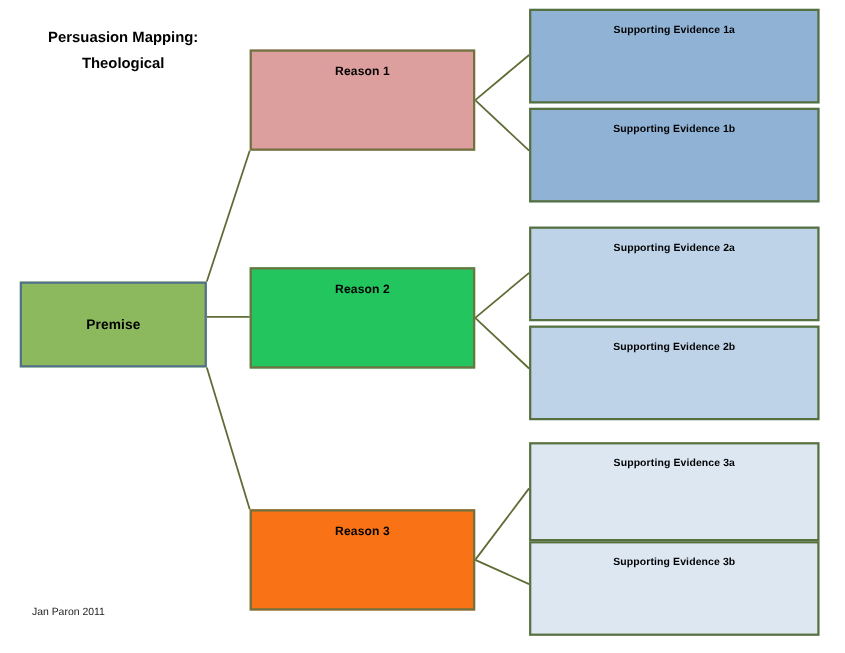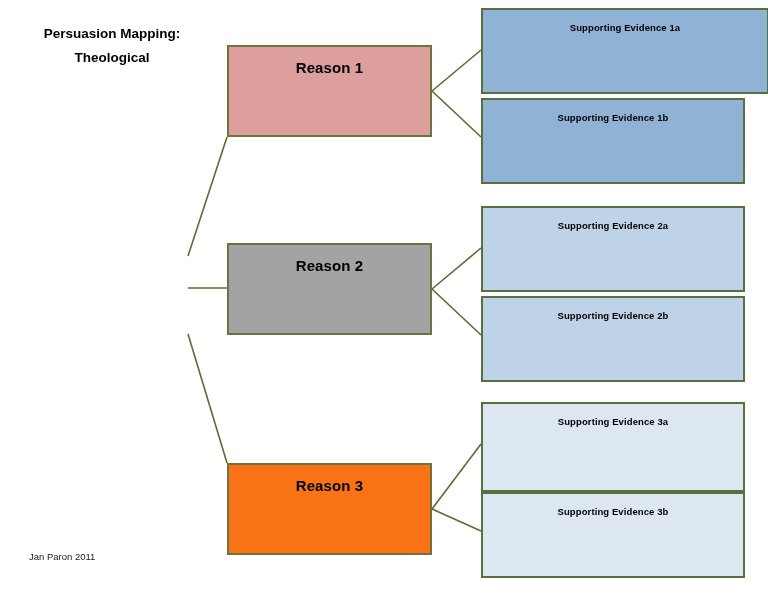--- a/index.html
+++ b/index.html
@@ -46,25 +46,25 @@
   }
   .premise .node-label {
     font-size: 12.5px;
     line-height: 1;
   }
   
   .reason {
     border: 2px solid #6f7340;
   }
   .reason .node-label {
-    font-size: 15px;
+    font-size: 11px;
     padding-top: 12px;
   }
   .reason-1 { background: #dd9e9e; }
-  .reason-2 { background: #a3a3a3; }
+  .reason-2 { background: #22c55e; }
   .reason-3 { background: #f97316; }
   
   .evidence {
     border: 2px solid #56703e;
   }
   .evidence .node-label {
     font-size: 9.5px;
     padding-top: 12px;
   }
   .ev-1 { background: #8fb2d5; }
@@ -112,32 +112,35 @@
       <line x1="432" y1="289" x2="481" y2="335" stroke="#5d6b34" stroke-width="1.6"></line>
       <line x1="432" y1="509" x2="481" y2="444" stroke="#5d6b34" stroke-width="1.6"></line>
       <line x1="432" y1="509" x2="481" y2="531" stroke="#5d6b34" stroke-width="1.6"></line>
     </svg>
 
   <div id="title-block">
     <span class="title-line">Persuasion Mapping:</span>
     <span class="title-line">Theological</span>
   </div>
 
+  <div class="node premise" id="node-premise" style="left: 18px; top: 256px; width: 170px; height: 78px; display: flex; align-items: center; justify-content: center;">
+    <span class="node-label">Premise</span>
+  </div>
 
   <div class="node reason reason-1" id="node-reason-0" style="left: 227px; top: 45px; width: 205px; height: 92px;">
     <span class="node-label">Reason 1</span>
   </div>
   <div class="node reason reason-2" id="node-reason-1" style="left: 227px; top: 243px; width: 205px; height: 92px;">
     <span class="node-label">Reason 2</span>
   </div>
   <div class="node reason reason-3" id="node-reason-2" style="left: 227px; top: 463px; width: 205px; height: 92px;">
     <span class="node-label">Reason 3</span>
   </div>
 
-  <div class="node evidence ev-1" id="node-evidence-0" style="left: 481px; top: 8px; width: 288px; height: 86px;">
+  <div class="node evidence ev-1" id="node-evidence-0" style="left: 481px; top: 8px; width: 264px; height: 86px;">
     <span class="node-label">Supporting Evidence 1a</span>
   </div>
   <div class="node evidence ev-1" id="node-evidence-1" style="left: 481px; top: 98px; width: 264px; height: 86px;">
     <span class="node-label">Supporting Evidence 1b</span>
   </div>
   <div class="node evidence ev-2" id="node-evidence-2" style="left: 481px; top: 206px; width: 264px; height: 86px;">
     <span class="node-label">Supporting Evidence 2a</span>
   </div>
   <div class="node evidence ev-2" id="node-evidence-3" style="left: 481px; top: 296px; width: 264px; height: 86px;">
     <span class="node-label">Supporting Evidence 2b</span>

